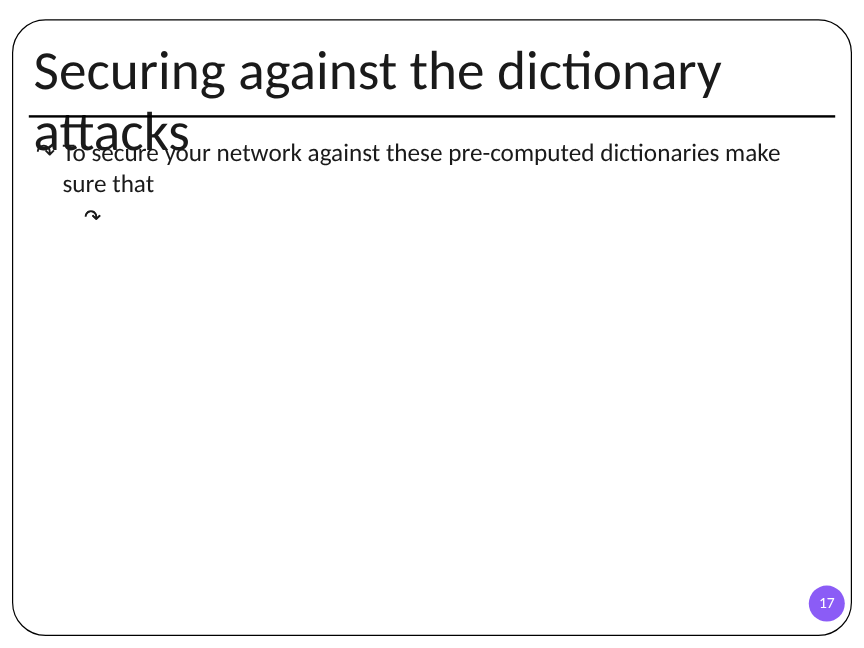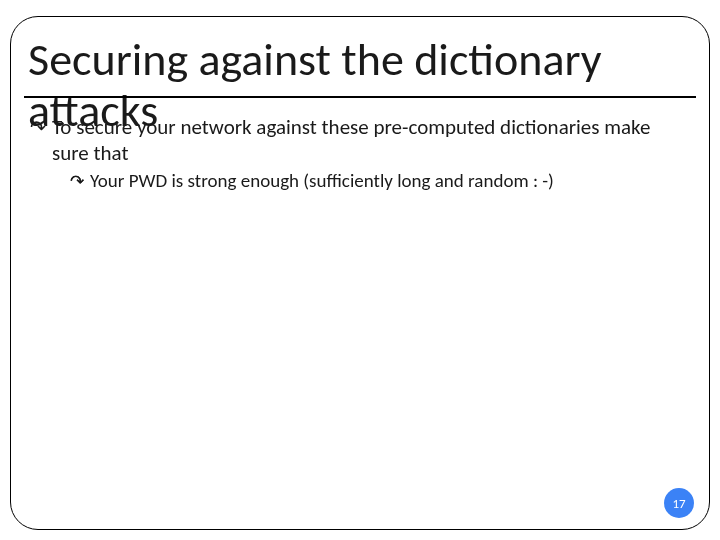--- a/index.html
+++ b/index.html
@@ -80,26 +80,26 @@
   }
   .l2 .bullet {
     position: absolute;
     left: 0;
     top: 2px;
     font-family: Wingdings, "Segoe UI Symbol", sans-serif;
     font-size: 17px;
   }
   .pagenum {
     position: absolute;
-    right: 26px;
+    right: 16px;
     bottom: 22px;
     width: 30px;
     height: 30px;
     border-radius: 50%;
-    background: #3b82f6;
+    background: #8b5cf6;
     color: #ffffff;
     font-size: 13px;
     display: flex;
     align-items: center;
     justify-content: center;
   }
 </style>
 </head>
 <body>
 
@@ -113,21 +113,20 @@
   <div class="body">
     <div class="l1">
       <span class="bullet">↷</span>
       <span>To secure your network against these pre-computed dictionaries make sure that</span>
       <div class="sub">
         <div class="l2">
           <span class="bullet">↷</span>
         </div>
         <div class="l2">
           <span class="bullet">↷</span>
-          <span>Your PWD is strong enough (sufficiently long and random : -)</span>
         </div>
       </div>
     </div>
   </div>
 
   <div class="pagenum">
     <span>17</span>
   </div>
 </div>
 

